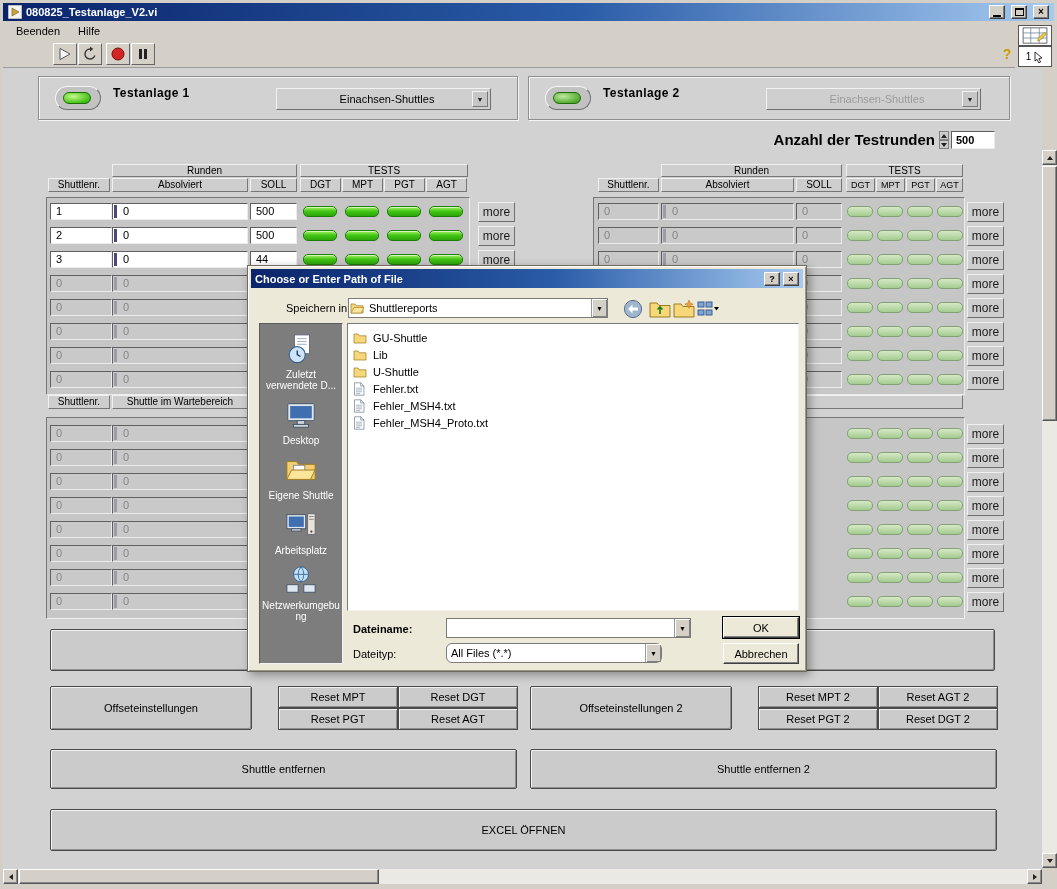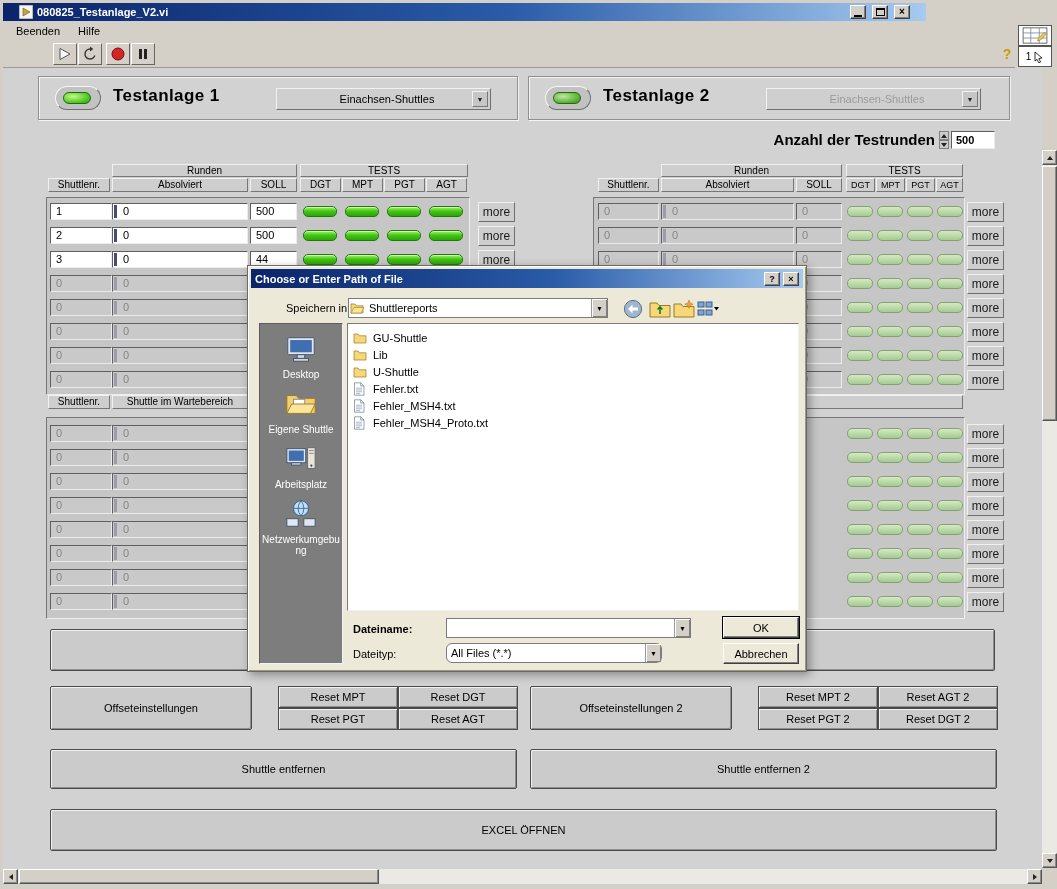--- a/index.html
+++ b/index.html
@@ -1,36 +1,36 @@
 <!DOCTYPE html>
 <html><head>
 <meta charset="utf-8">
 <style>
 *{margin:0;padding:0;box-sizing:border-box;}
 html,body{background:#6d6a65;}
 #app{position:relative;width:1057px;height:889px;background:#d4d0c8;font-family:"Liberation Sans",sans-serif;font-size:11px;color:#000;overflow:hidden;}
 
-.titlebar{position:absolute;left:3px;top:3px;width:923px;height:18px;background:linear-gradient(90deg,#0a246a 0%,#2a5ca8 55%,#a6caf0 100%);display:flex;align-items:center;padding:0 16px;gap:4px;}
+.titlebar{position:absolute;left:3px;top:3px;width:1051px;height:18px;background:linear-gradient(90deg,#0a246a 0%,#2a5ca8 55%,#a6caf0 100%);display:flex;align-items:center;padding:0 5px;gap:4px;}
 .title-text{color:#fff;font-weight:bold;font-size:11px;flex:1;white-space:nowrap;}
 .winbtn{width:16px;height:14px;background:#d4d0c8;border:1px solid;border-color:#fff #404040 #404040 #fff;box-shadow:inset -1px -1px 0 #808080;display:flex;align-items:center;justify-content:center;font-size:10px;font-weight:bold;line-height:1;margin-left:2px;}
 .glyph-min{width:8px;height:2px;background:#000;margin-top:7px;}
 .glyph-max{width:9px;height:8px;border:1px solid #000;border-top-width:2px;}
 .menubar{position:absolute;left:3px;top:21px;width:1012px;height:19px;background:#d4d0c8;display:flex;align-items:center;padding-left:4px;}
 .menu-item{padding:2px 9px;}
 .toolbar{position:absolute;left:3px;top:40px;width:1012px;height:28px;background:#d4d0c8;border-bottom:1px solid #9a9a9a;box-shadow:0 1px 0 #fff;}
 .tbtn{position:absolute;top:3px;width:24px;height:22px;background:#d4d0c8;border:1px solid;border-color:#fff #666 #666 #fff;display:flex;align-items:center;justify-content:center;}
 .helpq{position:absolute;left:994px;top:4px;width:20px;height:20px;color:#cf9a00;font-weight:bold;font-size:14px;display:flex;align-items:center;justify-content:center;}
 .cornerbox{position:absolute;width:34px;height:21px;background:#fff;border:1px solid #555;display:flex;align-items:center;justify-content:center;gap:3px;font-size:10px;}
 
 .panel{position:absolute;left:3px;top:68px;width:1039px;height:801px;background:#d2d2d2;}
 .group{position:absolute;height:44px;border:1px solid #8f8f8f;box-shadow:inset 1px 1px 0 #f4f4f4,1px 1px 0 #f4f4f4;}
 .toggle{position:absolute;left:16px;top:9px;width:46px;height:24px;border-radius:12px;background:#c2c2c2;border:1px solid;border-color:#f6f6f6 #6f6f6f #6f6f6f #f6f6f6;}
 .lens{position:absolute;left:7px;top:5px;width:28px;height:12px;border-radius:7px;background:radial-gradient(ellipse at 35% 35%,#c8fa8a,#46c31a 70%,#2f9a0d);border:1px solid #1f6e08;}
 .toggle.dim .lens{background:radial-gradient(ellipse at 35% 35%,#bfe9a0,#57ad32 70%,#468c26);}
-.gtitle{position:absolute;left:74px;top:9px;font-size:17px;font-weight:bold;letter-spacing:.4px;}
+.gtitle{position:absolute;left:74px;top:9px;font-size:12px;font-weight:bold;letter-spacing:.4px;}
 .ring{position:absolute;top:11px;width:215px;height:22px;background:#cfcfcf;border:1px solid;border-color:#f2f2f2 #6f6f6f #6f6f6f #f2f2f2;display:flex;align-items:center;justify-content:center;font-size:11px;padding-left:7px;}
 .ring .arr{position:absolute;right:2px;top:2px;bottom:2px;width:16px;background:#c6c6c6;border:1px solid;border-color:#f2f2f2 #777 #777 #f2f2f2;display:flex;align-items:center;justify-content:center;font-size:7px;color:#222;}
 .ring.disabled{color:#9b9b9b;}
 .tr-label{position:absolute;left:620px;top:63px;width:312px;text-align:right;font-size:15px;font-weight:bold;}
 .spin{position:absolute;left:936px;top:63px;width:10px;height:18px;display:flex;flex-direction:column;}
 .spin span{flex:1;background:#cdcdcd;border:1px solid #808080;display:flex;align-items:center;justify-content:center;}
 .tri{width:0;height:0;display:block;}
 .tri-up{border-left:3px solid transparent;border-right:3px solid transparent;border-bottom:4px solid #222;}
 .tri-down{border-left:3px solid transparent;border-right:3px solid transparent;border-top:4px solid #222;}
 .tri-left{border-top:3px solid transparent;border-bottom:3px solid transparent;border-right:4px solid #222;}
@@ -642,20 +642,31 @@
             <rect x="1" y="3" width="6" height="5"></rect>
             <rect x="9" y="3" width="6" height="5"></rect>
             <rect x="1" y="11" width="6" height="5"></rect>
             <rect x="9" y="11" width="6" height="5"></rect>
           </g>
           <path d="M17 8h5l-2.5 3.5z" fill="#000"></path>
         </svg>
       </button>
 
     <div class="places">
+      <div class="place">
+        <span><svg width="32" height="32" viewBox="0 0 34 34">
+              <rect x="10" y="2" width="16" height="20" fill="#fefefe" stroke="#667"></rect>
+              <g stroke="#9ab" stroke-width="1">
+                <path d="M13 6h10M13 9h10M13 12h10"></path>
+              </g>
+              <circle cx="13" cy="23" r="8.5" fill="#cfe4fa" stroke="#36618e" stroke-width="1.2"></circle>
+              <path d="M13 18.5V23l3.5 2" fill="none" stroke="#123a5e" stroke-width="1.4"></path>
+            </svg></span>
+        <span class="plabel">Zuletzt verwendete D...</span>
+      </div>
       <div class="place">
         <span><svg width="32" height="32" viewBox="0 0 34 34">
               <rect x="3" y="5" width="28" height="18" rx="1" fill="#dfe8f2" stroke="#456"></rect>
               <rect x="5.5" y="7.5" width="23" height="13" fill="#3f6fae"></rect>
               <rect x="13" y="23" width="8" height="4" fill="#cfd6de" stroke="#456"></rect>
               <rect x="9" y="27" width="16" height="3" fill="#cfd6de" stroke="#456"></rect>
             </svg></span>
         <span class="plabel">Desktop</span>
       </div>
       <div class="place">

